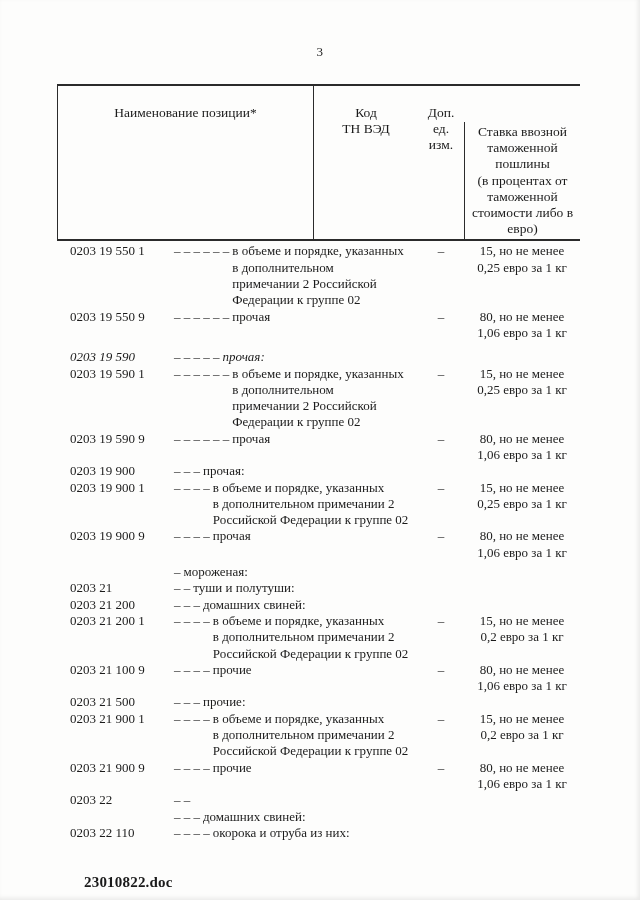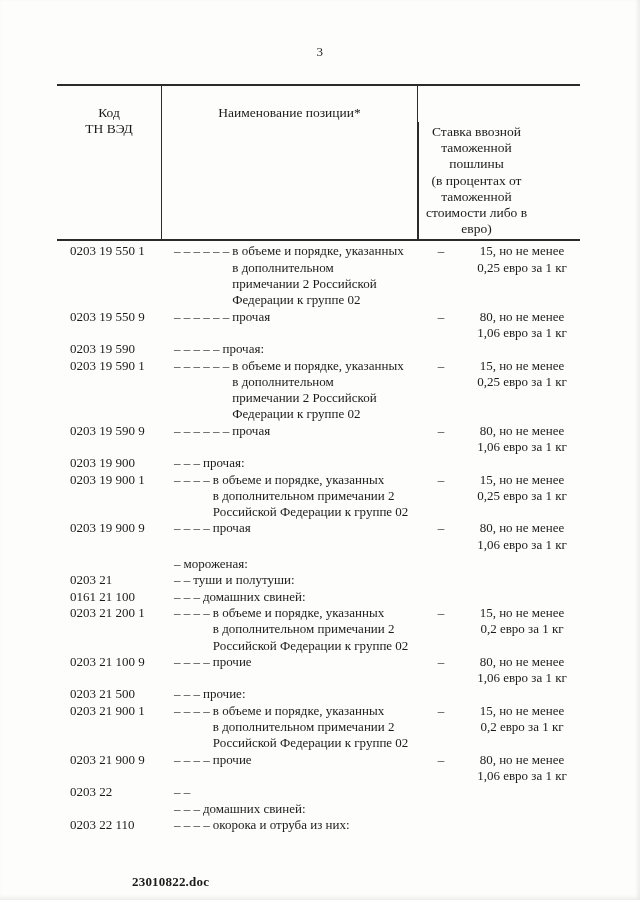--- a/index.html
+++ b/index.html
@@ -27,44 +27,47 @@
   .c-rate { width:116px; flex:none; }
   .hcell {
     text-align:center; white-space:pre-line; line-height:16.2px;
     padding-top:19px;
   }
   .thead .c-name { border-left:1.5px solid #2b2b2b; border-right:1.5px solid #2b2b2b; }
   .thead .c-rate { border-left:1.5px solid #2b2b2b; }
   .hcell-rate { padding-top:2px; padding-bottom:2px;margin-top:36px; }
   .tbody { padding-top:2px; }
   .row { display:flex; align-items:flex-start; line-height:16.3px; }
-  .tbody .row:nth-child(3) { margin-top:0; }
+  .tbody .row:nth-child(3) { margin-top:8px;font-style:italic; }
   .tbody .row:nth-child(9) { margin-top:3px; }
   .row .c-code { padding-left:13px; white-space:pre; }
   .name-cell { display:flex; padding-left:13px; }
   .dashes { white-space:pre; margin-right:3px; flex:none; }
   .nm { white-space:pre; }
   .row .c-unit { text-align:center; }
   .row .c-rate { text-align:center; white-space:pre; }
   .footer {
     position:absolute; left:84px; top:874px;
-    font-size:13px; font-weight:600; letter-spacing:0.2px;margin-left:48px;
+    font-size:15px; font-weight:600; letter-spacing:0.2px;
   }
 </style>
 </head>
 <body>
 
 <div class="page">
   <div class="page-number">3</div>
 
   <div class="tbl">
     <div class="thead">
+      <div class="cell c-name hcell">Наименование позиции*</div>
       <div class="cell c-code hcell">Код
 ТН ВЭД</div>
-      <div class="cell c-name hcell">Наименование позиции*</div>
+      <div class="cell c-unit hcell">Доп.
+ед.
+изм.</div>
       <div class="cell c-rate hcell hcell-rate">Ставка ввозной
 таможенной
 пошлины
 (в процентах от
 таможенной
 стоимости либо в
 евро)</div>
     </div>
     <div class="tbody">
         <div class="row">
@@ -165,21 +168,21 @@
         <div class="row">
           <div class="cell c-code">0203 21</div>
           <div class="cell c-name name-cell">
             <span class="dashes">– –</span>
             <span class="nm">туши и полутуши:</span>
           </div>
           <div class="cell c-unit"></div>
           <div class="cell c-rate"></div>
         </div>
         <div class="row">
-          <div class="cell c-code">0161 21 100</div>
+          <div class="cell c-code">0203 21 200</div>
           <div class="cell c-name name-cell">
             <span class="dashes">– – –</span>
             <span class="nm">домашних свиней:</span>
           </div>
           <div class="cell c-unit"></div>
           <div class="cell c-rate"></div>
         </div>
         <div class="row">
           <div class="cell c-code">0203 21 200 1</div>
           <div class="cell c-name name-cell">

